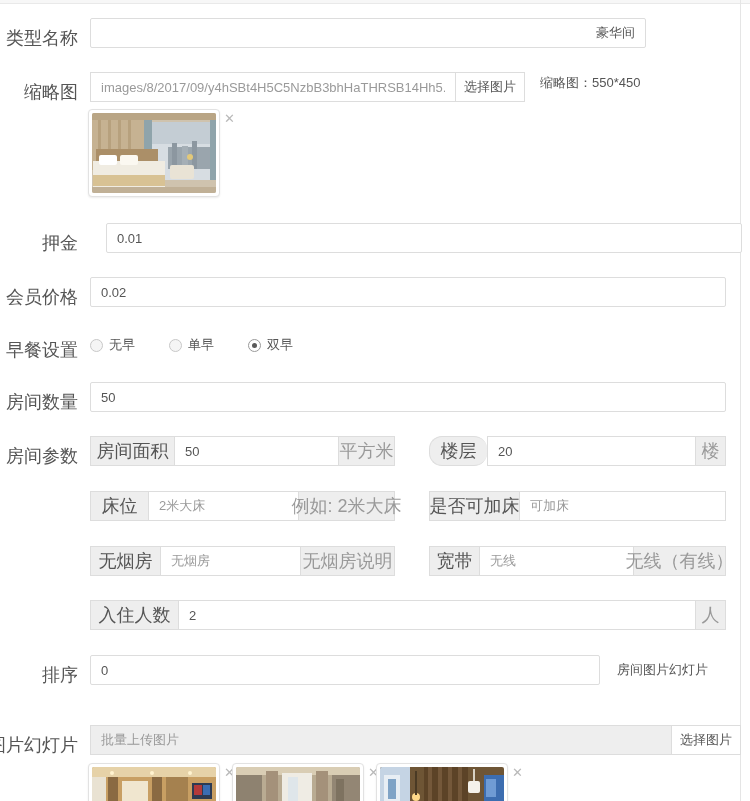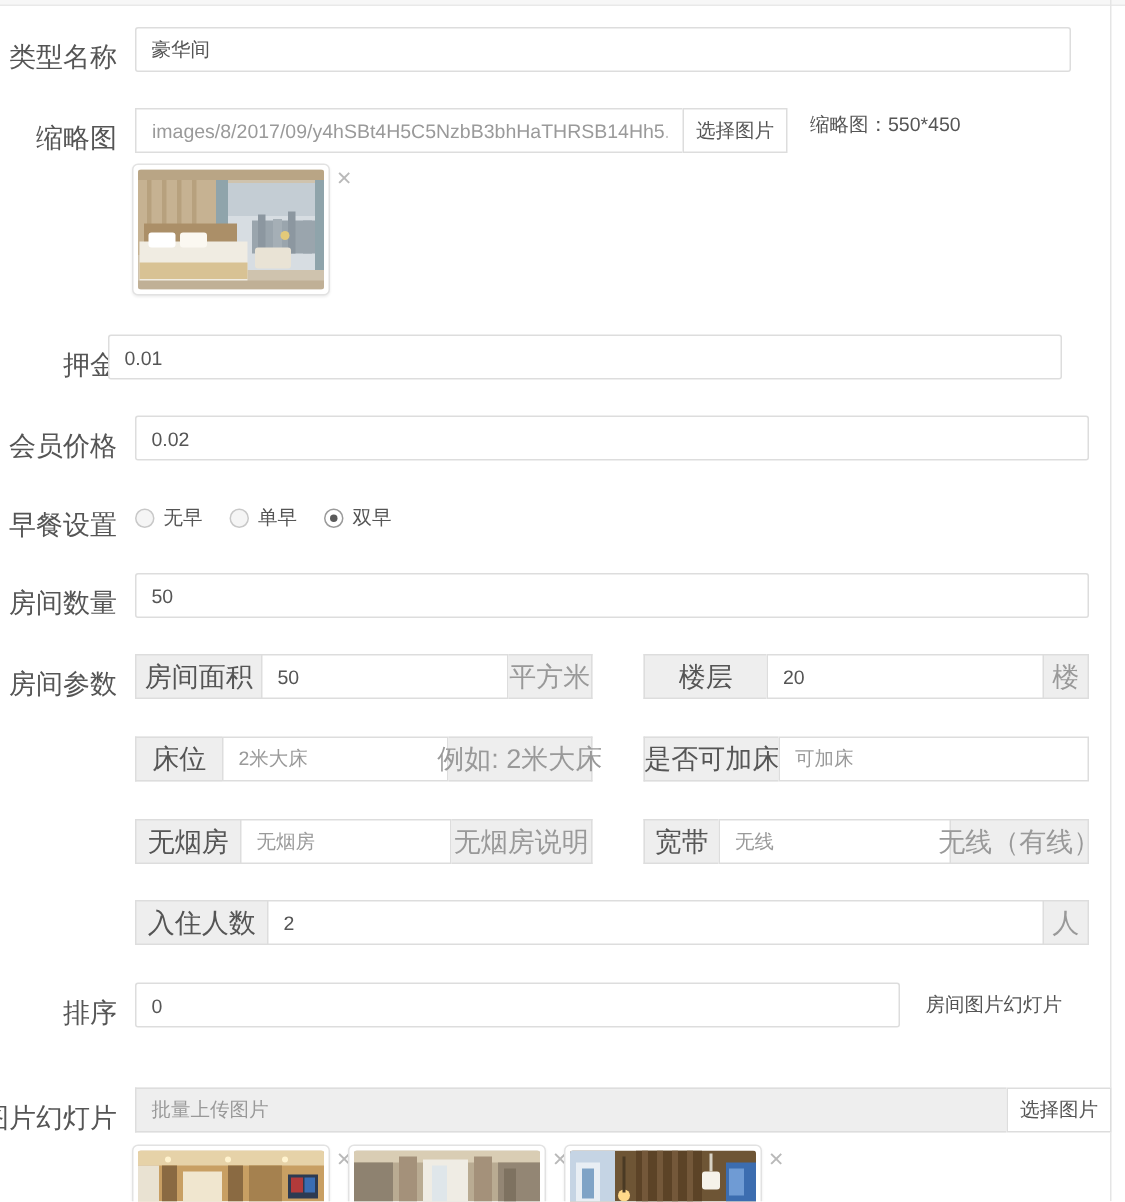--- a/index.html
+++ b/index.html
@@ -32,21 +32,21 @@
     outline:none; min-width:0; background:#fff;
     font-family:"Liberation Sans","DejaVu Sans",sans-serif;
   }
   .igroup input.ghost { color:#9a9a9a; }
   .btn {
     background:#fff; border:1px solid #ddd; color:#555; font-size:13px;
     display:flex; align-items:center; justify-content:center; cursor:pointer;
     white-space:nowrap;
   }
   .hint { position:absolute; color:#555; font-size:13px; white-space:nowrap; }
-  .radio-row { position:absolute; display:flex; align-items:center; }
+  .radio-row { position:absolute; display:flex; align-items:center;gap:16px; }
   .radio { display:flex; align-items:center; margin-right:18px; cursor:pointer; }
   .radio .circle {
     width:13px; height:13px; border-radius:50%; border:1px solid #c8c8c8;
     background:#f5f5f5; margin-right:6px; position:relative;
   }
   .radio.checked .circle { background:#fff; border-color:#9a9a9a; }
   .radio.checked .circle::after {
     content:""; position:absolute; left:3px; top:3px; width:5px; height:5px;
     border-radius:50%; background:#5a5a5a;
   }
@@ -67,21 +67,21 @@
   }
 </style>
 </head>
 <body>
 
 <div id="screen">
   <div class="top-strip"></div>
   <div class="right-line"></div>
 
   <span class="flabel" style="top:26px;">类型名称</span>
-  <input class="txt-input" style="left: 90px; top: 18px; width: 624px;" value="豪华间">
+  <input class="txt-input" style="left: 90px; top: 18px; width: 556px; text-align: right;" value="豪华间">
 
   <span class="flabel" style="top:80px;">缩略图</span>
   <div class="igroup" style="left:90px; top:72px; width:435px;">
     <input class="ghost" style="flex: 1 1 0%; border-right: none;" value="images/8/2017/09/y4hSBt4H5C5NzbB3bhHaTHRSB14Hh5.jpg">
     <div class="btn" style="width:70px;">选择图片</div>
   </div>
   <span class="hint" style="left:540px; top:74px;">缩略图：550*450</span>
 
   <div class="thumb-card" style="left:88px; top:109px; width:132px; height:88px;">
     <svg width="124" height="80" viewBox="0 0 124 80">
@@ -107,21 +107,21 @@
       <rect x="28" y="42" width="18" height="10" rx="2" fill="#fbf8f1"></rect>
       <rect x="1" y="62" width="72" height="11" fill="#d8c294"></rect>
       <rect x="78" y="52" width="24" height="14" rx="2" fill="#e9e3d5"></rect>
       <rect x="0" y="74" width="124" height="6" fill="#c0b096"></rect>
       <circle cx="98" cy="44" r="3" fill="#e3c979"></circle>
     </svg>
   </div>
   <span class="xmark" style="left:224px; top:112px;">✕</span>
 
   <span class="flabel" style="top:231px;">押金</span>
-  <input class="txt-input" style="left: 72px; top: 223px; width: 636px;" value="0.01">
+  <input class="txt-input" style="left: 106px; top: 223px; width: 636px;" value="0.01">
 
   <span class="flabel" style="top:285px;">会员价格</span>
   <input class="txt-input" style="left: 90px; top: 277px; width: 636px;" value="0.02">
 
   <span class="flabel" style="top:338px;">早餐设置</span>
   <div class="radio-row" style="left:90px; top:336px;">
     <span class="radio">
       <span class="circle"></span>
       <span>无早</span>
     </span>
@@ -139,21 +139,21 @@
   <input class="txt-input" style="left: 90px; top: 382px; width: 636px;" value="50">
 
   <span class="flabel" style="top:444px;">房间参数</span>
 
   <div class="igroup" style="left:90px; top:436px; width:305px;">
     <div class="addon prefix" style="width:84px;">房间面积</div>
     <input style="flex: 1 1 0%;" value="50">
     <div class="addon suffix" style="width:56px;">平方米</div>
   </div>
   <div class="igroup" style="left:429px; top:436px; width:297px;">
-    <div class="addon prefix" style="width:82px;">楼层</div>
+    <div class="addon prefix" style="width:58px;border-radius:13px;">楼层</div>
     <input style="flex: 1 1 0%;" value="20">
     <div class="addon suffix" style="width:30px;">楼</div>
   </div>
 
   <div class="igroup" style="left:90px; top:491px; width:305px;">
     <div class="addon prefix" style="width:58px;">床位</div>
     <input class="ghost" style="flex: 1 1 0%;" value="2米大床">
     <div class="addon suffix" style="width:96px;">例如: 2米大床</div>
   </div>
   <div class="igroup" style="left:429px; top:491px; width:297px;">

